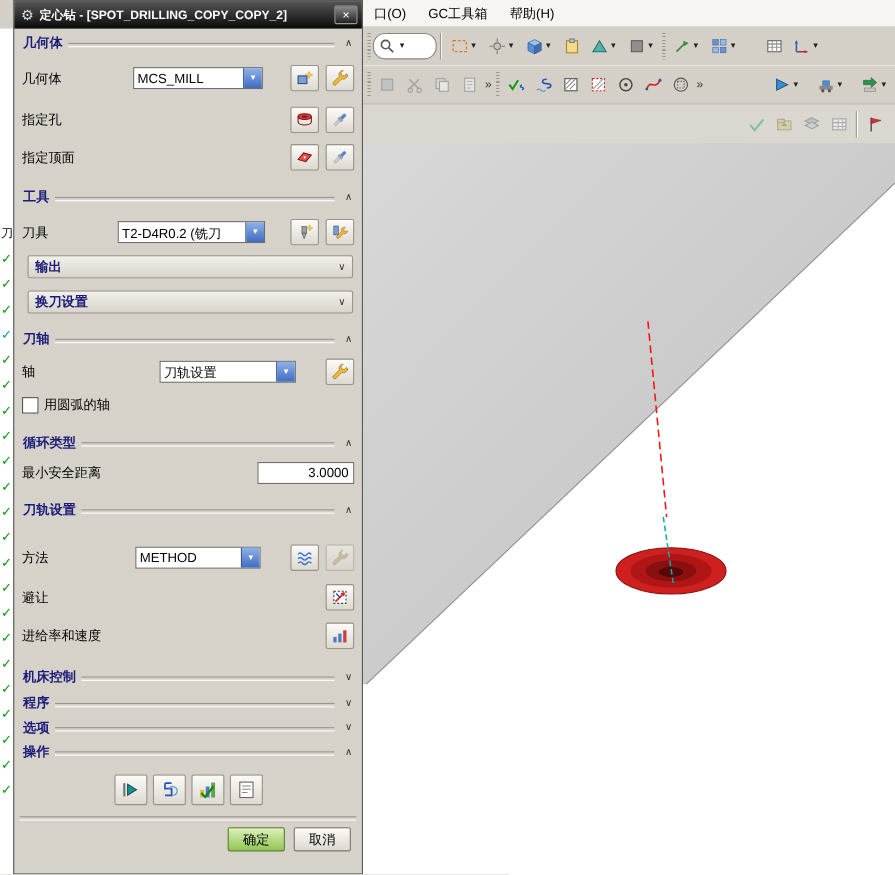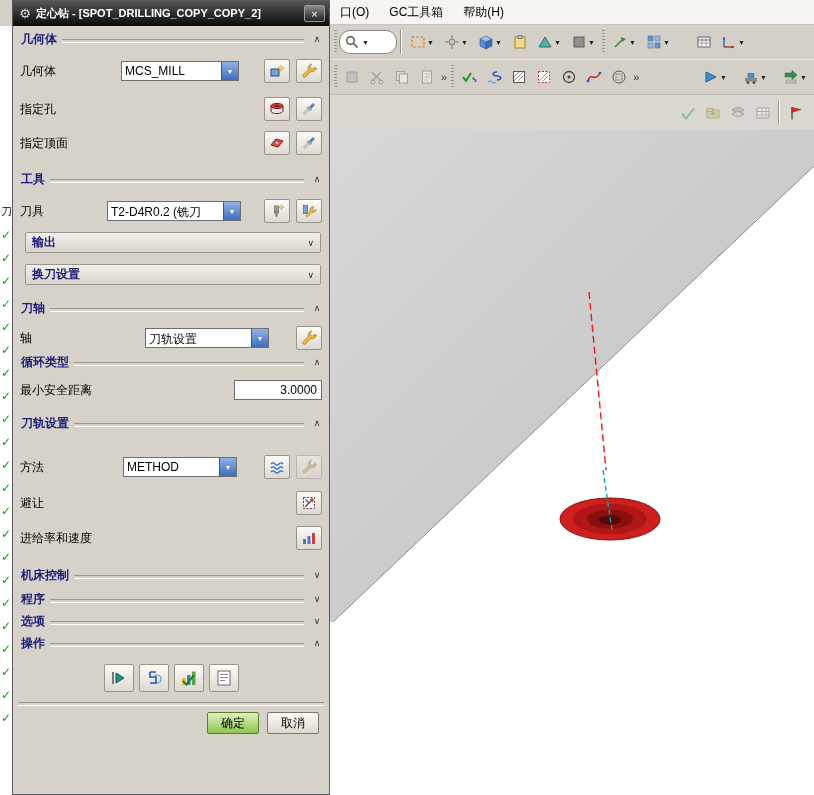--- a/index.html
+++ b/index.html
@@ -244,22 +244,26 @@
         </div>
         <span class="grp">
           <button class="ibtn">
             <svg width="16" height="16" viewBox="0 0 16 16">
                 <path d="M15 5.2a4 4 0 0 1-5.3 3.5l-5.2 5.2a1.6 1.6 0 1 1-2.3-2.3l5.2-5.2A4 4 0 0 1 11 1l-2 2 .6 2.4L12 6l2-2c.6.7 1 1.5 1 2.2z" fill="#f2b63c" stroke="#96700f" stroke-width=".6"></path>
               </svg>
           </button>
         </span>
       </div>
 
-
-      <div class="sec" style="">
+      <div class="row" style="margin-top:4px;height:22px">
+        <span class="chk"></span>
+        <span class="lbl">用圆弧的轴</span>
+      </div>
+
+      <div class="sec" style="margin-top:14px">
         <span class="t">循环类型</span>
         <span class="ln"></span>
         <span class="ch">∧</span>
       </div>
 
 
       <div class="row" style="margin-top:7px;height:24px">
         <span class="lbl">最小安全距离</span>
         <input class="num" value="3.0000" style="">
       </div>

